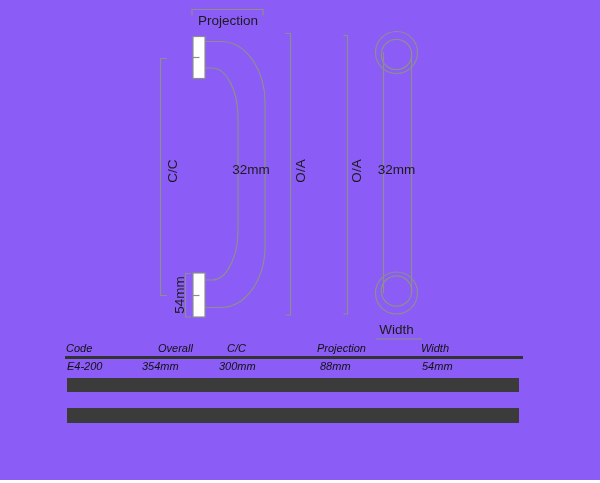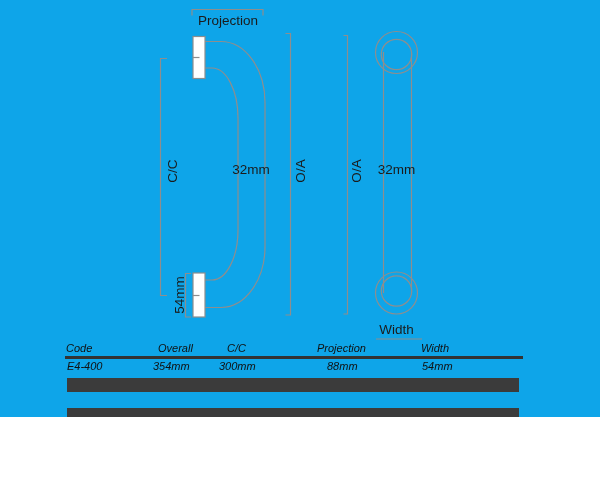--- a/index.html
+++ b/index.html
@@ -4,22 +4,22 @@
 <style>
   html, body {
     margin: 0;
     padding: 0;
     background: #ffffff;
     font-family: "Liberation Sans", sans-serif;
   }
   #stage {
     position: relative;
     width: 600px;
-    height: 417px;
-    background: #0ea5e9;
+    height: 480px;
+    background: #8b5cf6;
     overflow: hidden;
   }
   svg { position: absolute; left: 0; top: 0; }
   svg text {
     font-family: "Liberation Sans", sans-serif;
     fill: #1b1b1b;
     stroke: none;
   }
   .dim-label { font-size: 13.5px; }
   .table-area {
@@ -106,23 +106,23 @@
 
   <div class="table-area">
     <span class="th" style="left:66px">Code</span>
     <span class="th" style="left:158px">Overall</span>
     <span class="th" style="left:227px">C/C</span>
     <span class="th" style="left:317px">Projection</span>
     <span class="th" style="left:421px">Width</span>
 
     <div class="rule"></div>
 
-    <span class="td" style="left:67px">E4-400</span>
-    <span class="td" style="left:153px">354mm</span>
+    <span class="td" style="left:67px">E4-200</span>
+    <span class="td" style="left:142px">354mm</span>
     <span class="td" style="left:219px">300mm</span>
-    <span class="td" style="left:327px">88mm</span>
+    <span class="td" style="left:320px">88mm</span>
     <span class="td" style="left:422px">54mm</span>
 
     <div class="bar bar1"></div>
     <div class="bar bar2"></div>
   </div>
 
 </div>
 
 </body></html>

